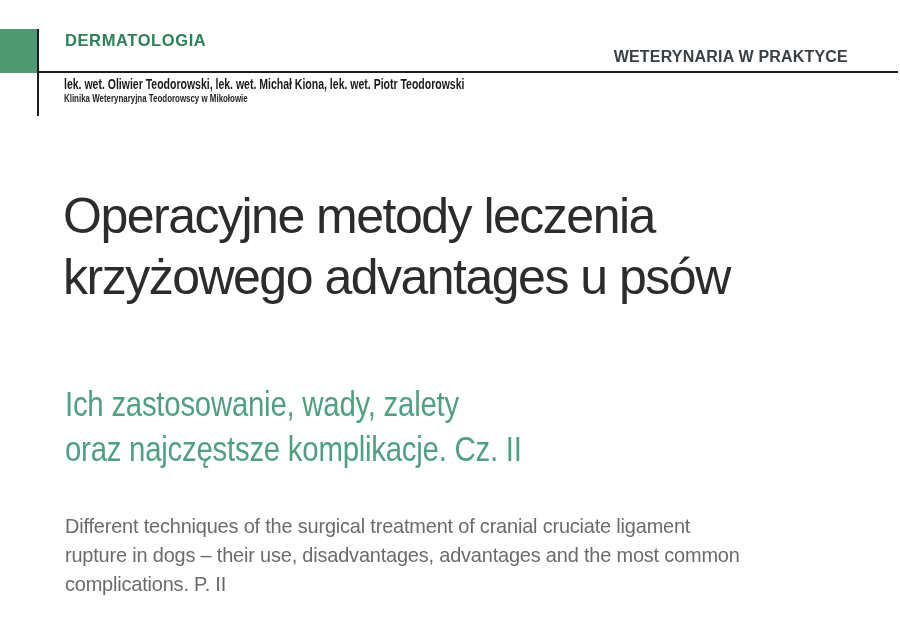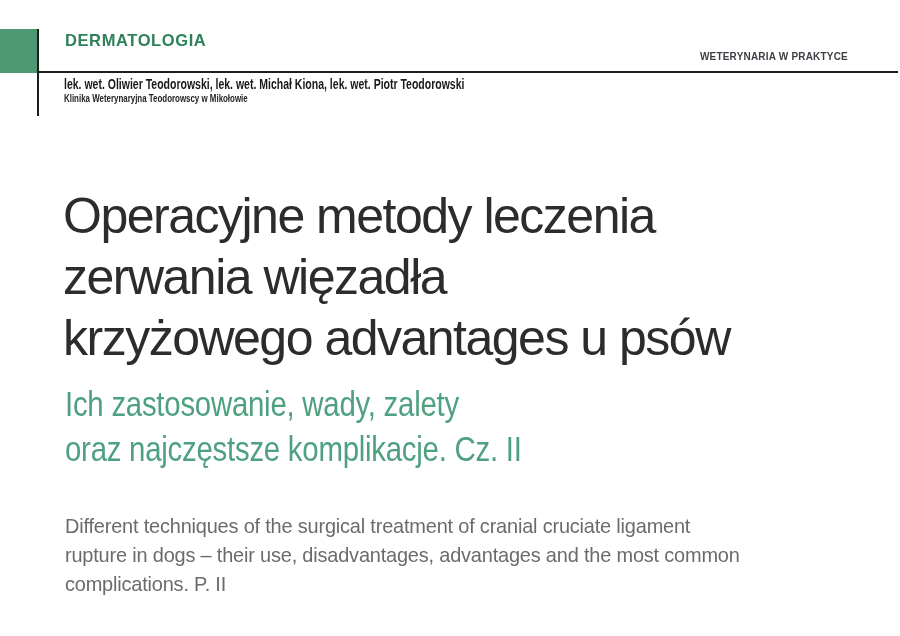--- a/index.html
+++ b/index.html
@@ -46,21 +46,21 @@
     font-size: 16.5px;
     line-height: 17px;
     font-weight: bold;
     letter-spacing: 0.6px;
     color: var(--kicker_green, #2f8159);
   }
   .journal {
     position: absolute;
     right: 52px;
     top: 51px;
-    font-size: 10px;
+    font-size: 16px;
     line-height: 11px;
     font-weight: bold;
     letter-spacing: 0.2px;
     color: var(--journal_color, #3a3f45);
   }
   .authors {
     position: absolute;
     left: 64px;
     top: 77px;
     font-size: 14px;
@@ -145,21 +145,20 @@
   <div class="kicker">DERMATOLOGIA</div>
 
   <div class="journal">WETERYNARIA W PRAKTYCE</div>
 
   <div class="authors">lek. wet. Oliwier Teodorowski, lek. wet. Michał Kiona, lek. wet. Piotr Teodorowski</div>
 
   <div class="affiliation">Klinika Weterynaryjna Teodorowscy w Mikołowie</div>
 
   <h1 class="title">
     <span class="line">Operacyjne metody leczenia</span>
-    <span class="line">zerwania więzadła</span>
     <span class="line">krzyżowego advantages u psów</span>
   </h1>
 
   <h2 class="subtitle">
     <span class="line">Ich zastosowanie, wady, zalety</span>
     <span class="line">oraz najczęstsze komplikacje. Cz. II</span>
   </h2>
 
   <p class="abstract">
     <span class="line">Different techniques of the surgical treatment of cranial cruciate ligament</span>

